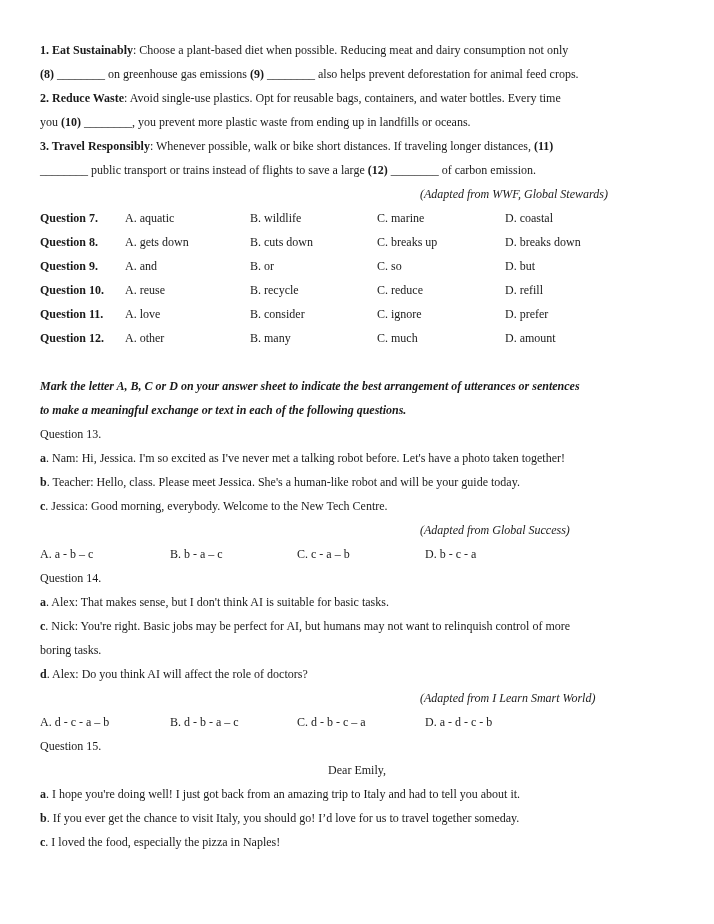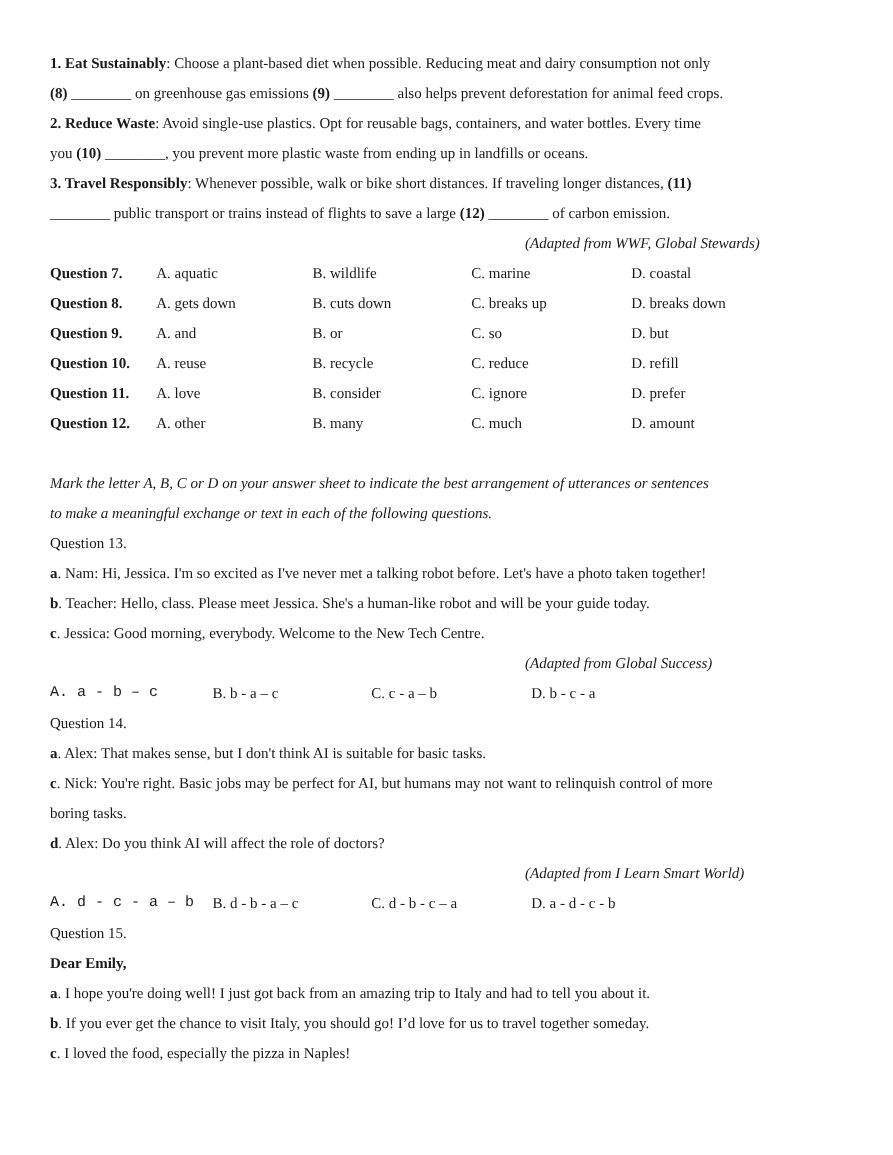--- a/index.html
+++ b/index.html
@@ -12,28 +12,28 @@
     background: #ffffff;
     color: #1a1a1a;
     font-family: "Liberation Serif", "DejaVu Serif", serif;
     font-size: 12px;
     line-height: 24px;
     overflow: hidden;
   }
   .line { min-height: 24px; white-space: nowrap; }
   b, .bold { font-weight: bold; }
   .source { padding-left: 380px; font-style: italic; }
-  .instr { font-weight: normal; font-style: italic; }
+  .instr { font-weight: bold; font-style: italic; }
   .qhead { font-weight: normal; }
-  .salut { font-weight: bold; }
+  .salut { font-weight: normal; text-align: center; }
   .qrow, .arow { display: flex; min-height: 24px; white-space: nowrap; }
   .qrow > span, .arow > span { flex-shrink: 0; }
   .q-label { width: 85px; font-weight: bold; }
   .qrow .c1 { width: 125px; }
-  .arow .c1 { width: 130px; font-family: Liberation Mono, monospace; }
+  .arow .c1 { width: 130px; }
   .c2 { width: 127px; }
   .c3 { width: 128px; }
   .c4 { flex: 1 1 auto; }
 </style>
 </head>
 <body>
 
 <div class="page">
 
   <div class="line"><b>1. Eat Sustainably</b><span>: Choose a plant-based diet when possible. Reducing meat and dairy consumption not only</span></div>

